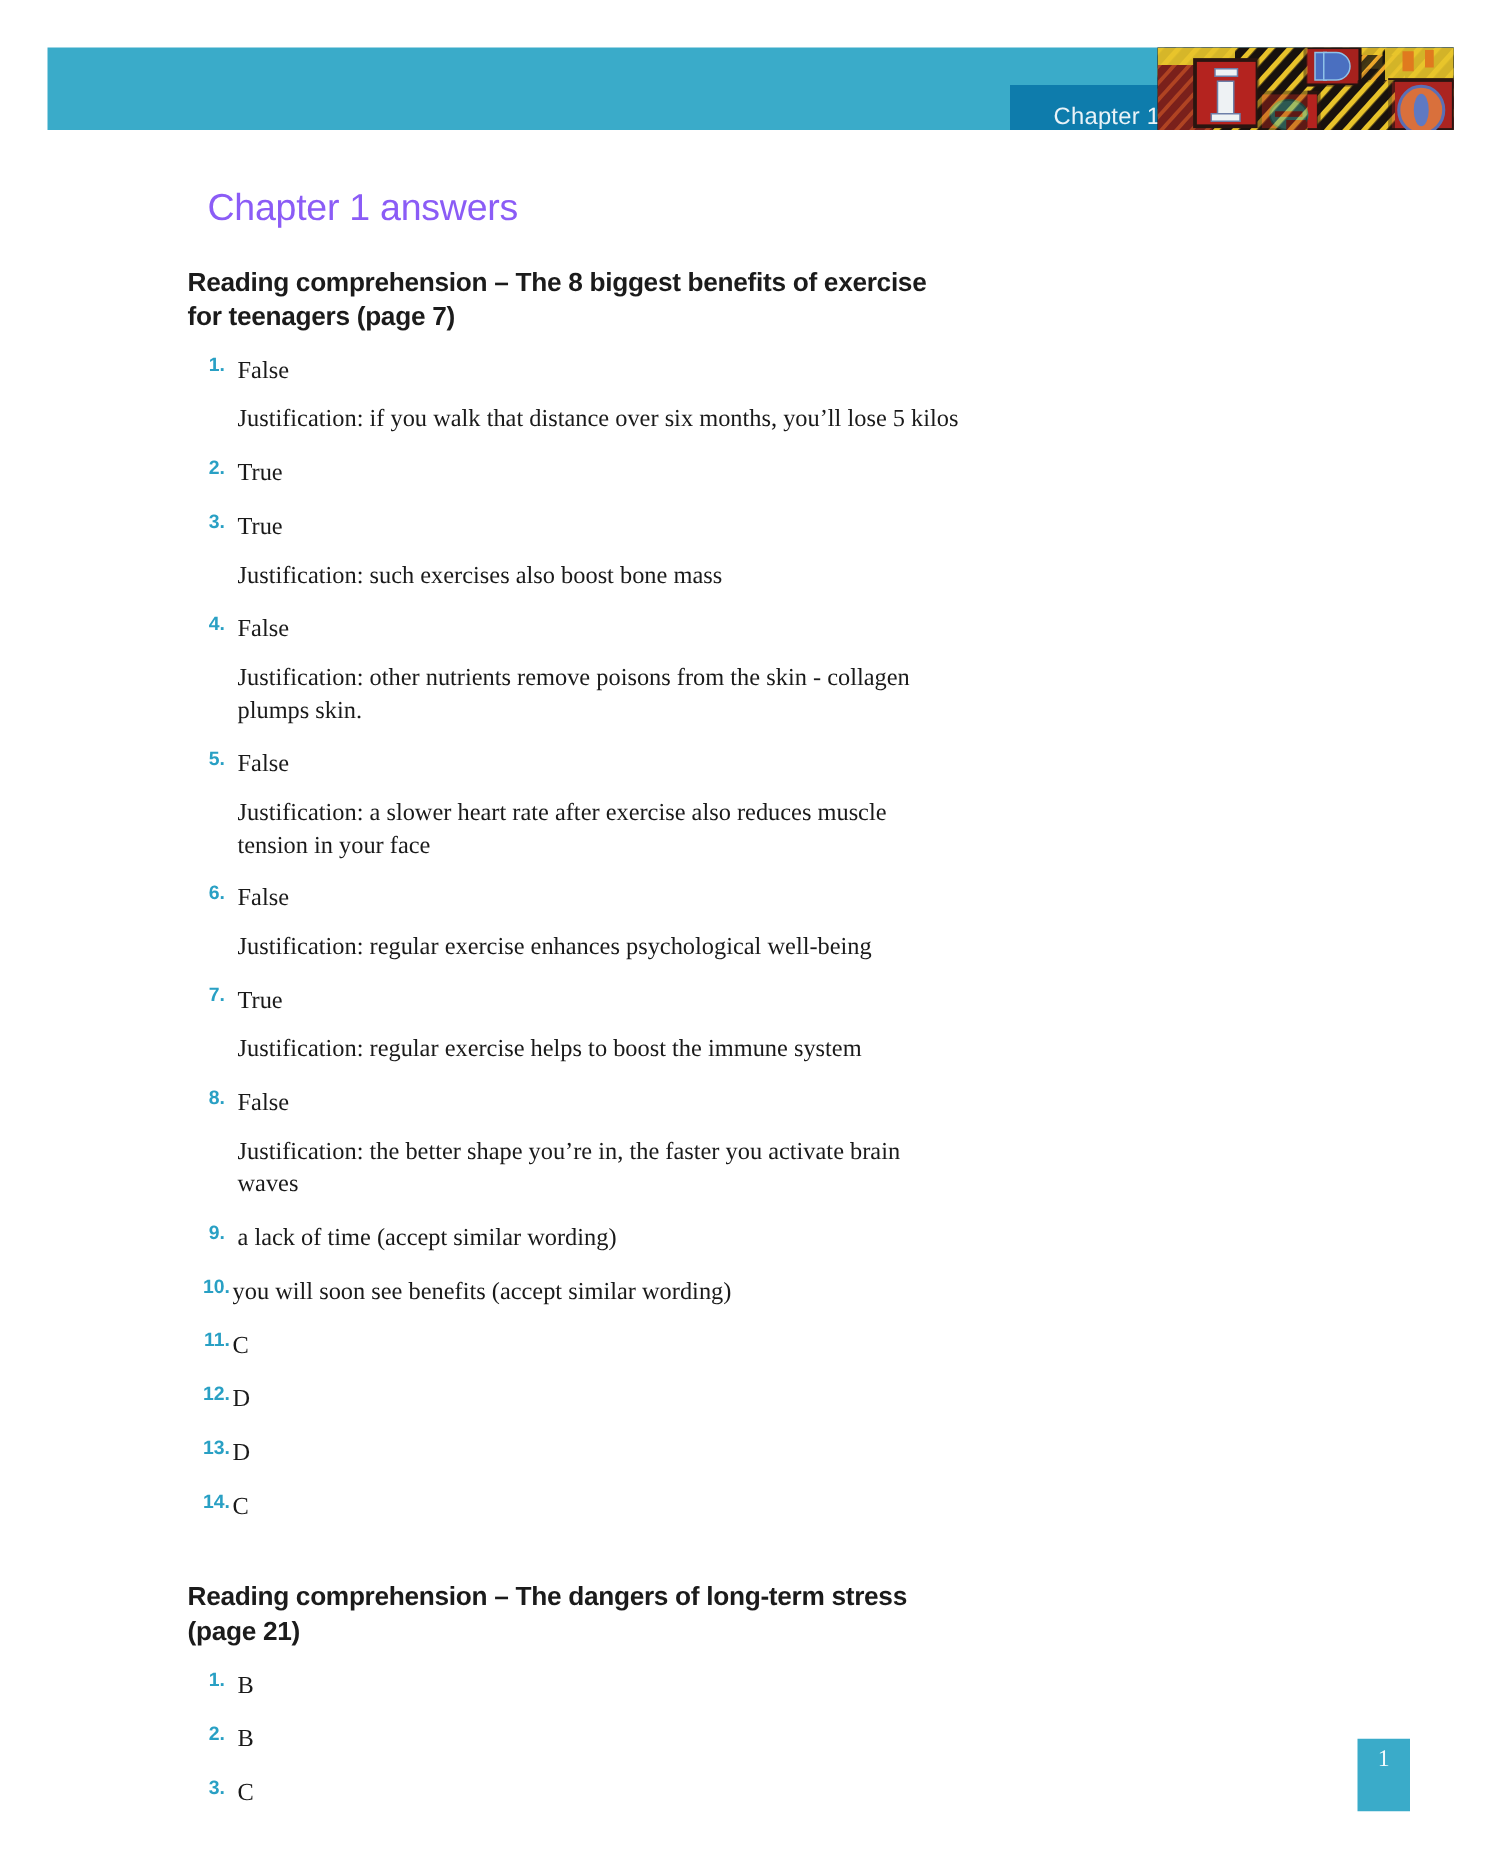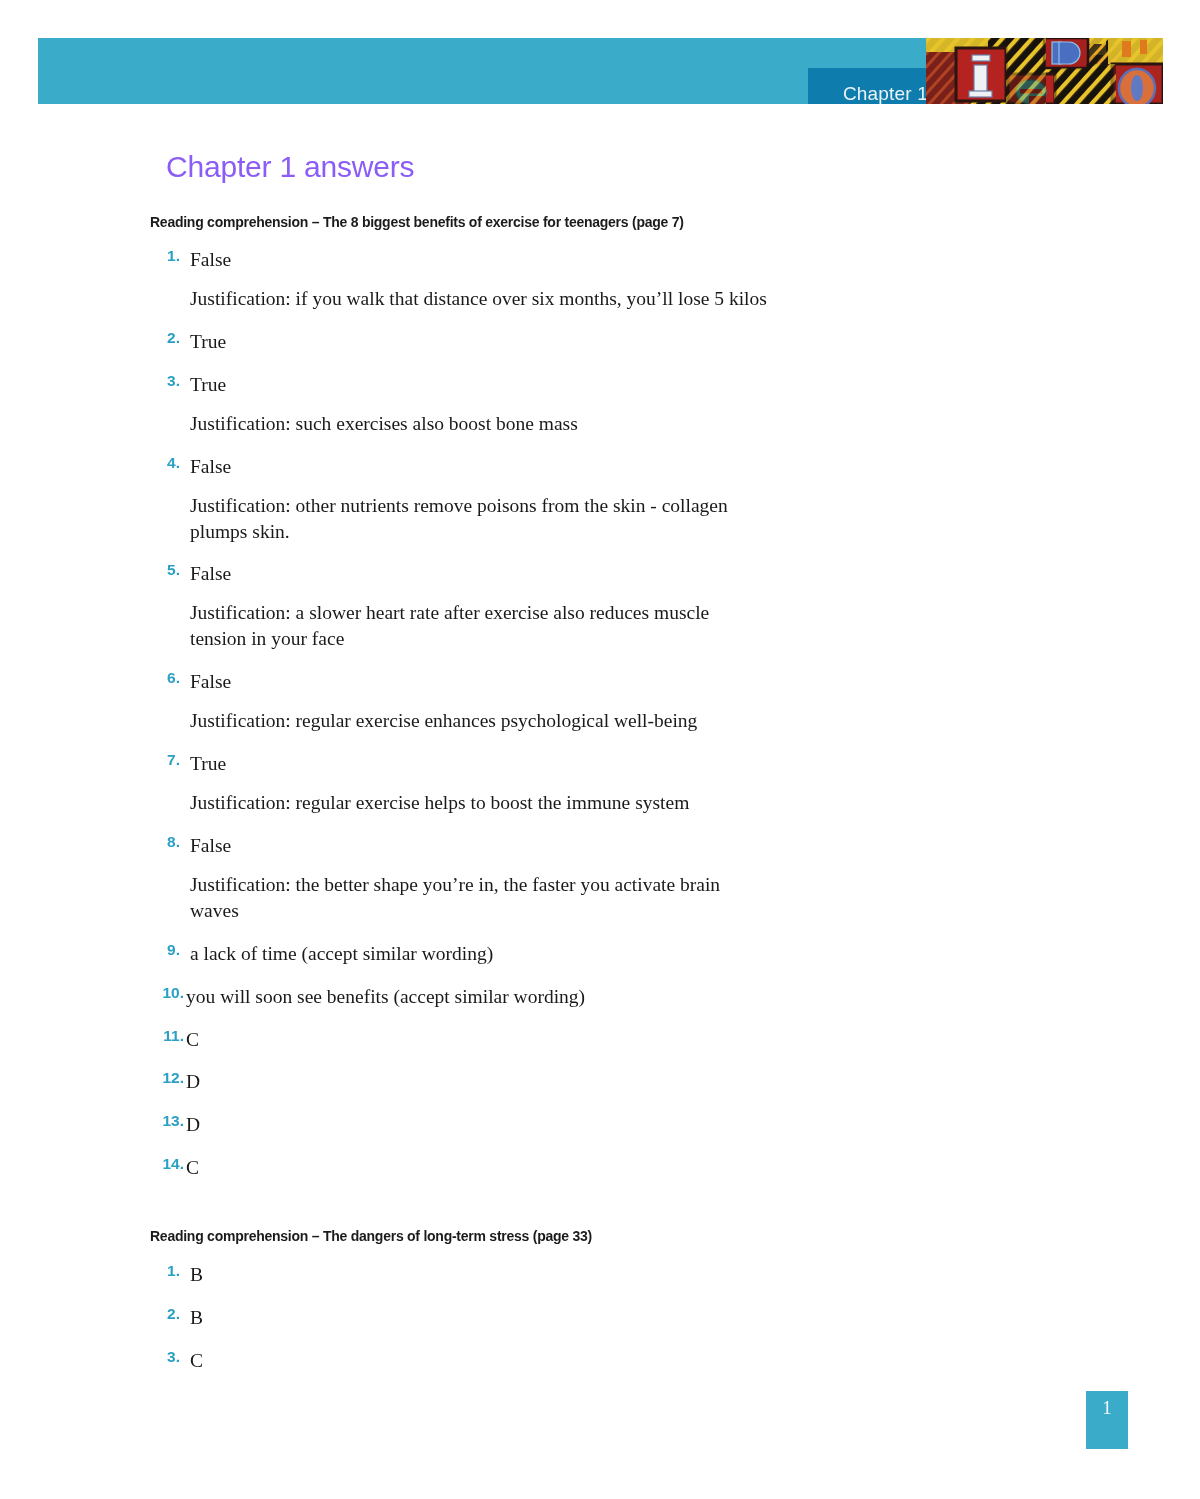--- a/index.html
+++ b/index.html
@@ -70,21 +70,21 @@
     font-family: "Liberation Sans", sans-serif;
     font-size: 30px;
     font-weight: 400;
     letter-spacing: -0.2px;
     margin: 0 0 28px 16px;
     line-height: 1.15;
   }
 
   .section-heading {
     font-family: "Liberation Sans", sans-serif;
-    font-size: 14px;
+    font-size: 21px;
     font-weight: bold;
     color: #1b1b1b;
     line-height: 1.33;
     margin: 0 0 16px 0;
     letter-spacing: -0.25px;
     max-width: 600px;
   }
 
   .section-heading.second {
     margin-top: 46px;
@@ -289,21 +289,21 @@
           <span class="answer-text">D</span>
         </li>
         <li class="answer-item wide">
           <span class="answer-num">14.</span>
           <span class="answer-text">C</span>
         </li>
       </ol>
   </div>
 
   <div>
-    <div class="section-heading second">Reading comprehension – The dangers of long-term stress (page 33)</div>
+    <div class="section-heading second">Reading comprehension – The dangers of long-term stress (page 21)</div>
     <ol class="answer-list">
         <li class="answer-item">
           <span class="answer-num">1.</span>
           <span class="answer-text">B</span>
         </li>
         <li class="answer-item">
           <span class="answer-num">2.</span>
           <span class="answer-text">B</span>
         </li>
         <li class="answer-item">

